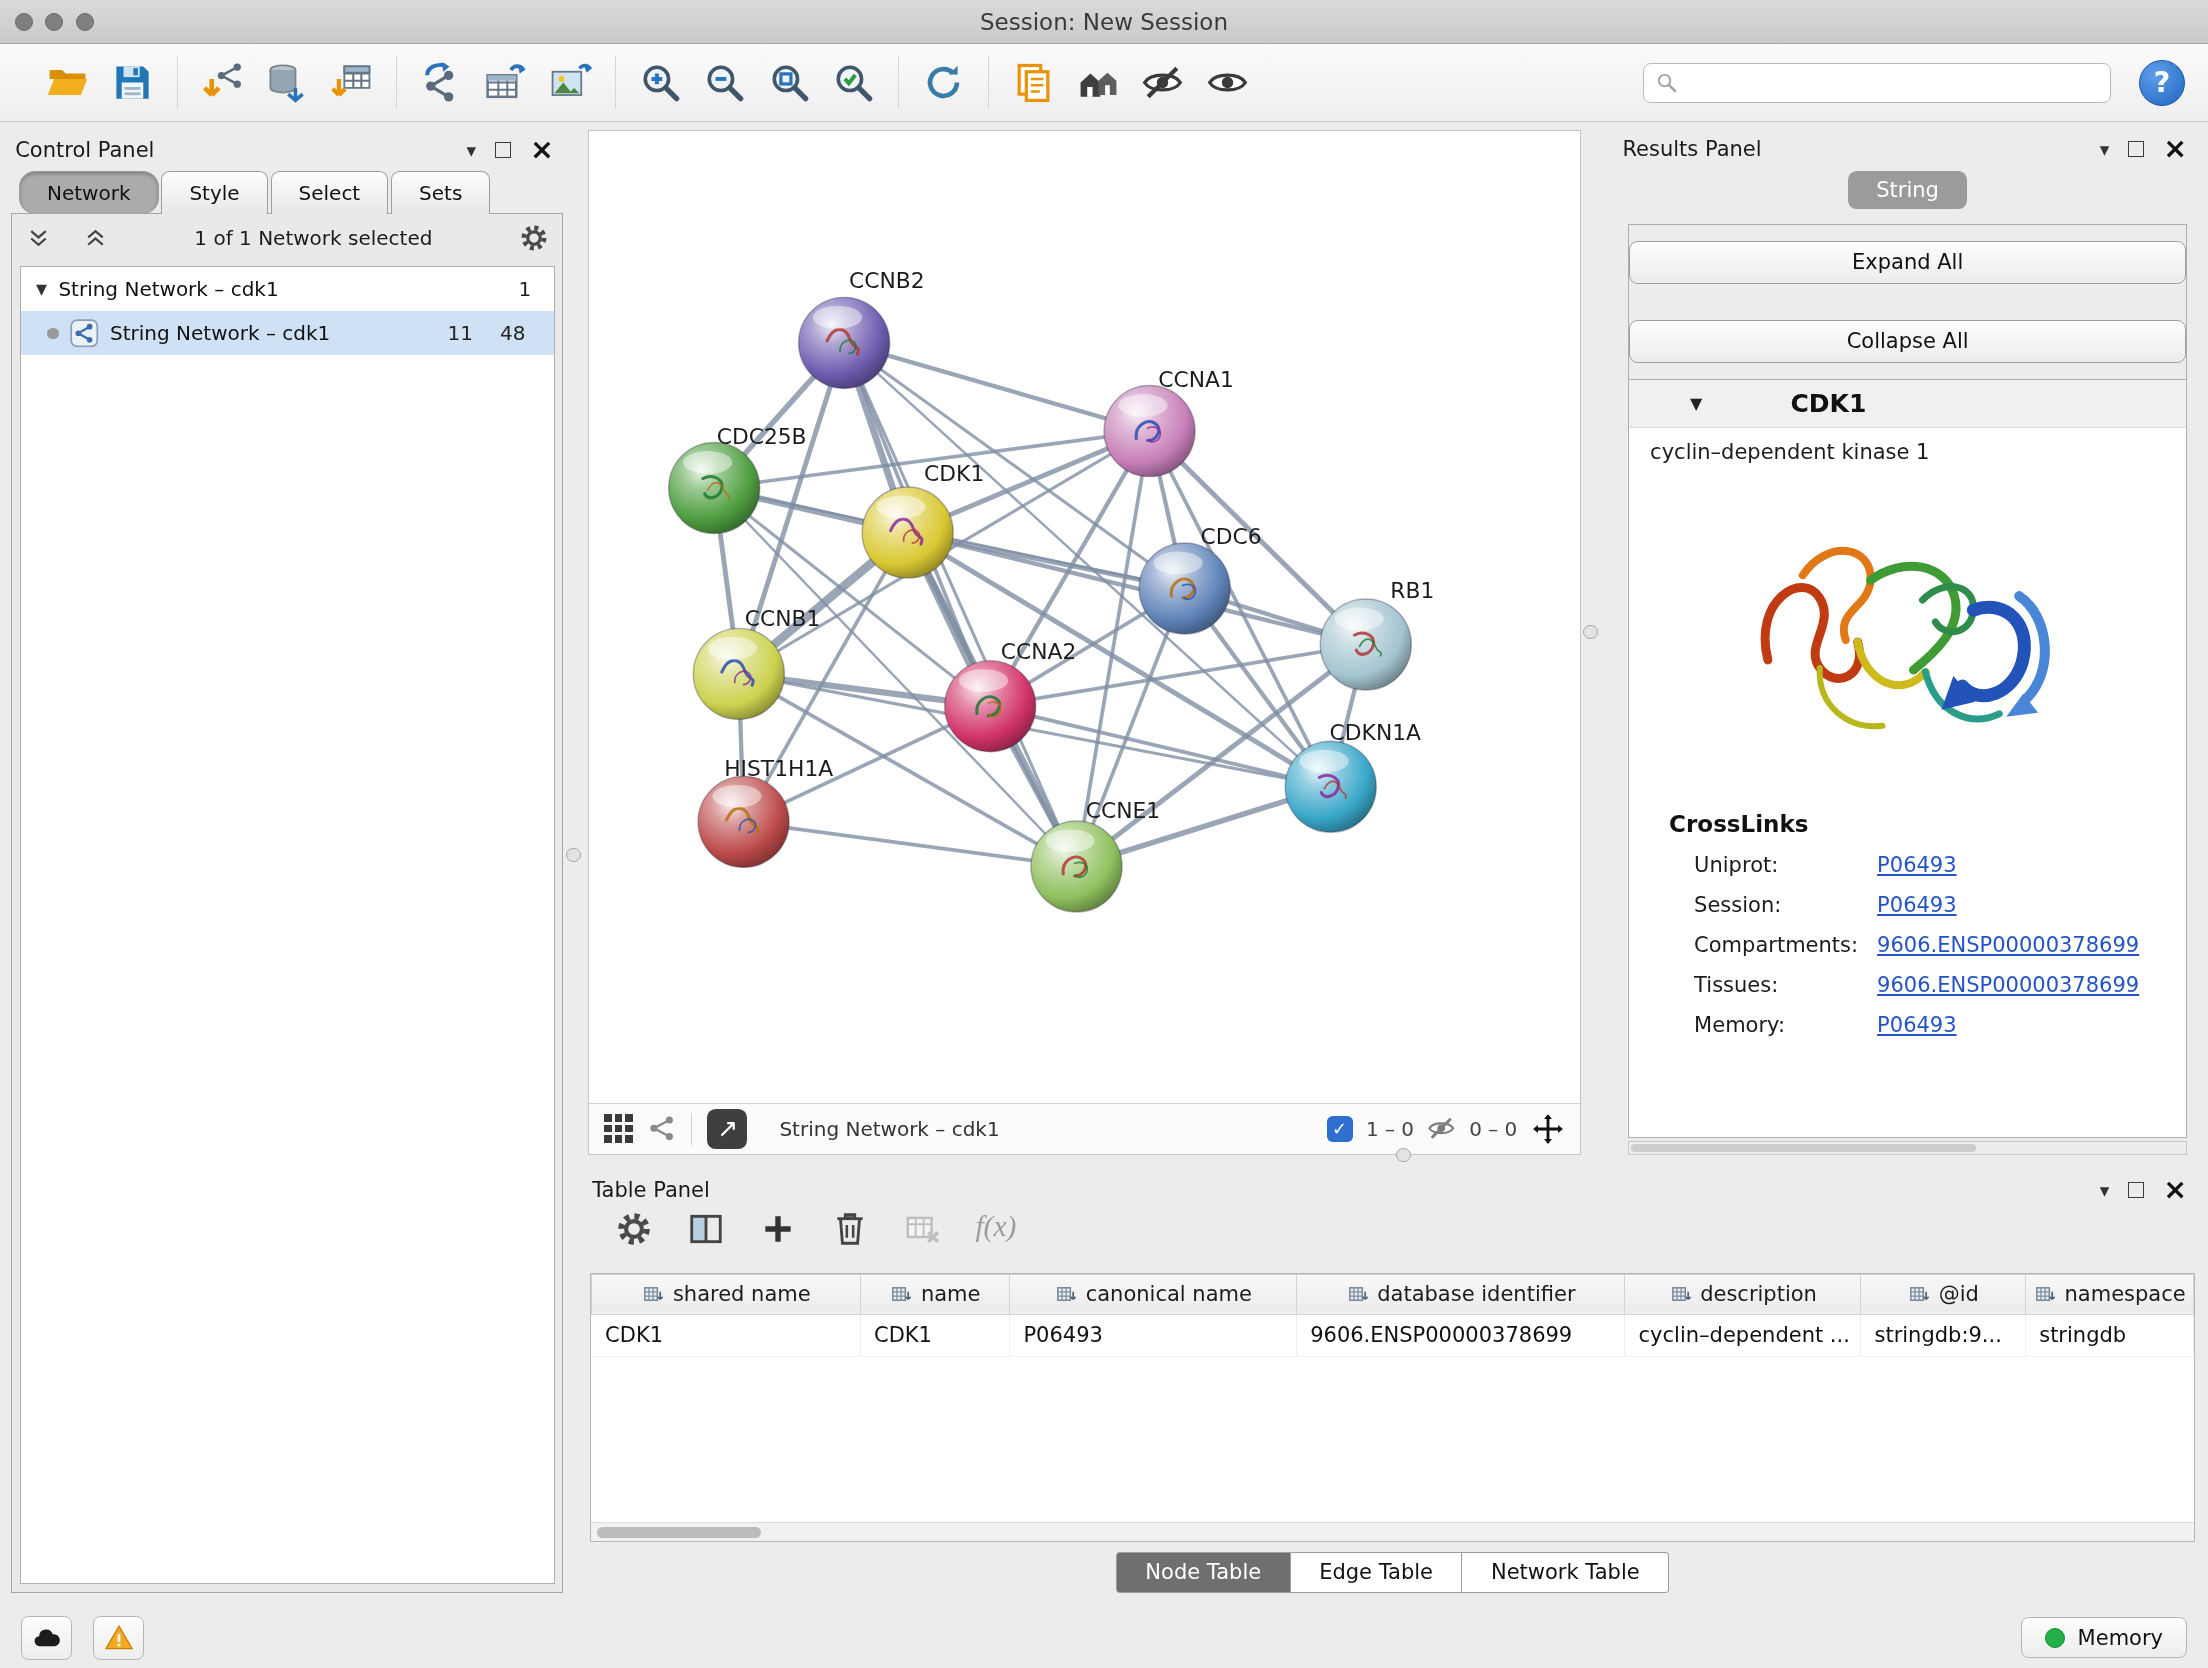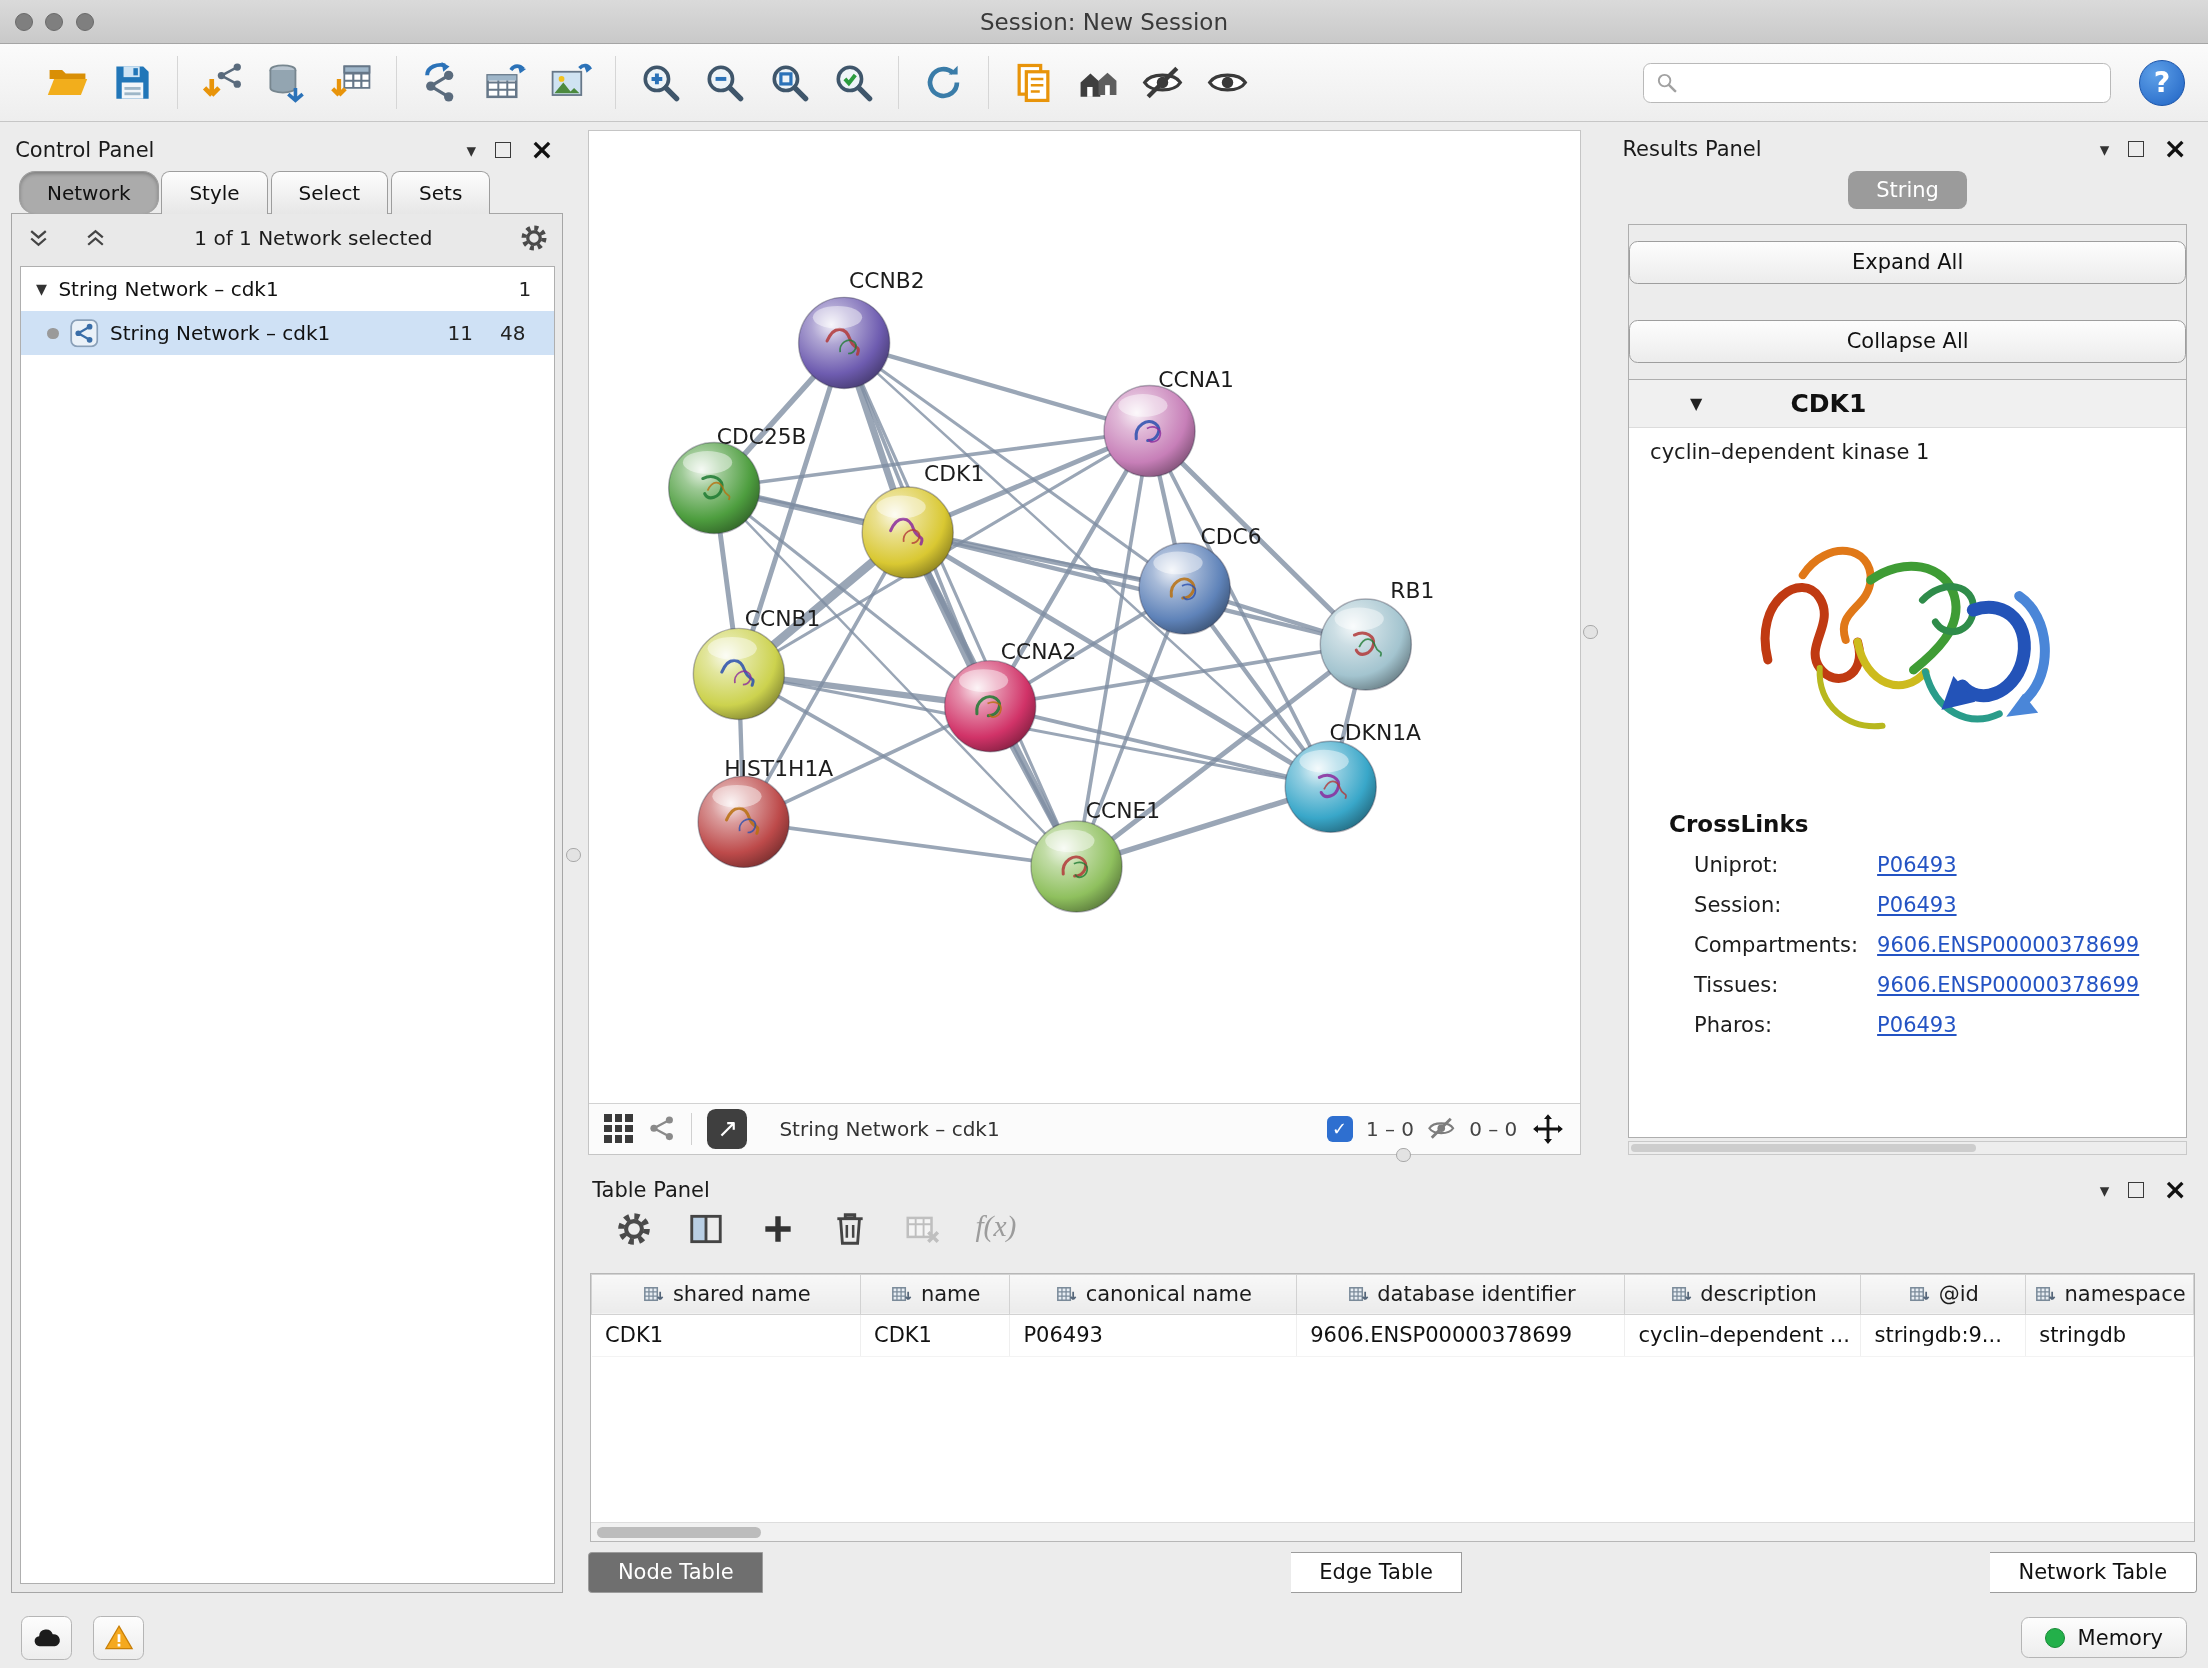--- a/index.html
+++ b/index.html
@@ -105,21 +105,21 @@
 .fx{font-family:"Liberation Serif","DejaVu Serif",serif;font-style:italic;font-size:29.5px;color:#9c9c9c;}
 .tp-table-wrap{border:1px solid #b7b7b7;background:#fff;flex:1;display:flex;flex-direction:column;overflow:hidden;margin:0 1.9px;}
 .tp-table-wrap table{border-collapse:collapse;width:100%;table-layout:fixed;font-size:21px;}
 .tp-table-wrap th{background:linear-gradient(#f8f8f8,#ebebeb);border:1px solid #d2d2d2;height:40px;font-weight:normal;color:#1c1c1c;overflow:hidden;white-space:nowrap;}
 .th-inner{display:flex;align-items:center;justify-content:center;gap:8.6px;padding:0 5.7px;}
 .th-ico{width:23px;height:23px;flex:0 0 auto;}
 .tp-table-wrap td{border-right:1px solid #efefef;border-bottom:1px solid #f3f3f3;padding:8.6px 13.3px;height:40px;overflow:hidden;white-space:nowrap;color:#111;}
 .tp-fill{flex:1;}
 .tp-hscroll{height:19px;background:#f1f1f1;border-top:1px solid #ddd;position:relative;}
 .tp-hscroll .thumb{position:absolute;left:5.7px;top:3.8px;width:164px;height:11.4px;border-radius:5.7px;background:#bcbcbc;}
-.tp-tabs{display:flex;justify-content:space-between;margin-top:9.5px;}
+.tp-tabs{display:flex;justify-content:center;margin-top:9.5px;}
 .tp-tab{padding:7.6px 28.5px;border:1px solid #9c9c9c;background:#fff;font-size:21px;color:#111;border-left:none;}
 .tp-tab:first-child{border-left:1px solid #9c9c9c;border-radius:3.8px 0 0 3.8px;}
 .tp-tab:last-child{border-radius:0 3.8px 3.8px 0;}
 .tp-tab.selected{background:#6f6f6f;color:#fff;}
 
 
 .statusbar{height:63px;display:flex;align-items:center;padding:0 21px;gap:21px;}
 .sb-btn{width:51px;height:44px;border:1px solid #b5b5b5;border-radius:7.6px;background:linear-gradient(#fdfdfd,#ededed);display:flex;align-items:center;justify-content:center;}
 .sb-btn svg{width:30px;height:30px;}
 .memory-btn{margin-left:auto;display:flex;align-items:center;gap:12.4px;border:1px solid #b5b5b5;border-radius:7.6px;padding:7.6px 23px;background:linear-gradient(#fdfdfd,#ededed);font-size:21px;color:#111;}
@@ -748,21 +748,21 @@
                 </div>
                 <div class="cl-row">
                   <span class="cl-label">Compartments:</span>
                   <a class="cl-value">9606.ENSP00000378699</a>
                 </div>
                 <div class="cl-row">
                   <span class="cl-label">Tissues:</span>
                   <a class="cl-value">9606.ENSP00000378699</a>
                 </div>
                 <div class="cl-row">
-                  <span class="cl-label">Pharos:</span>
+                  <span class="cl-label">Memory:</span>
                   <a class="cl-value">P06493</a>
                 </div>
               </div>
           </div>
           <div class="rp-hscroll">
               <span class="thumb"></span>
             </div>
         </section>
 
         <span class="split-dot dot-left"></span>

